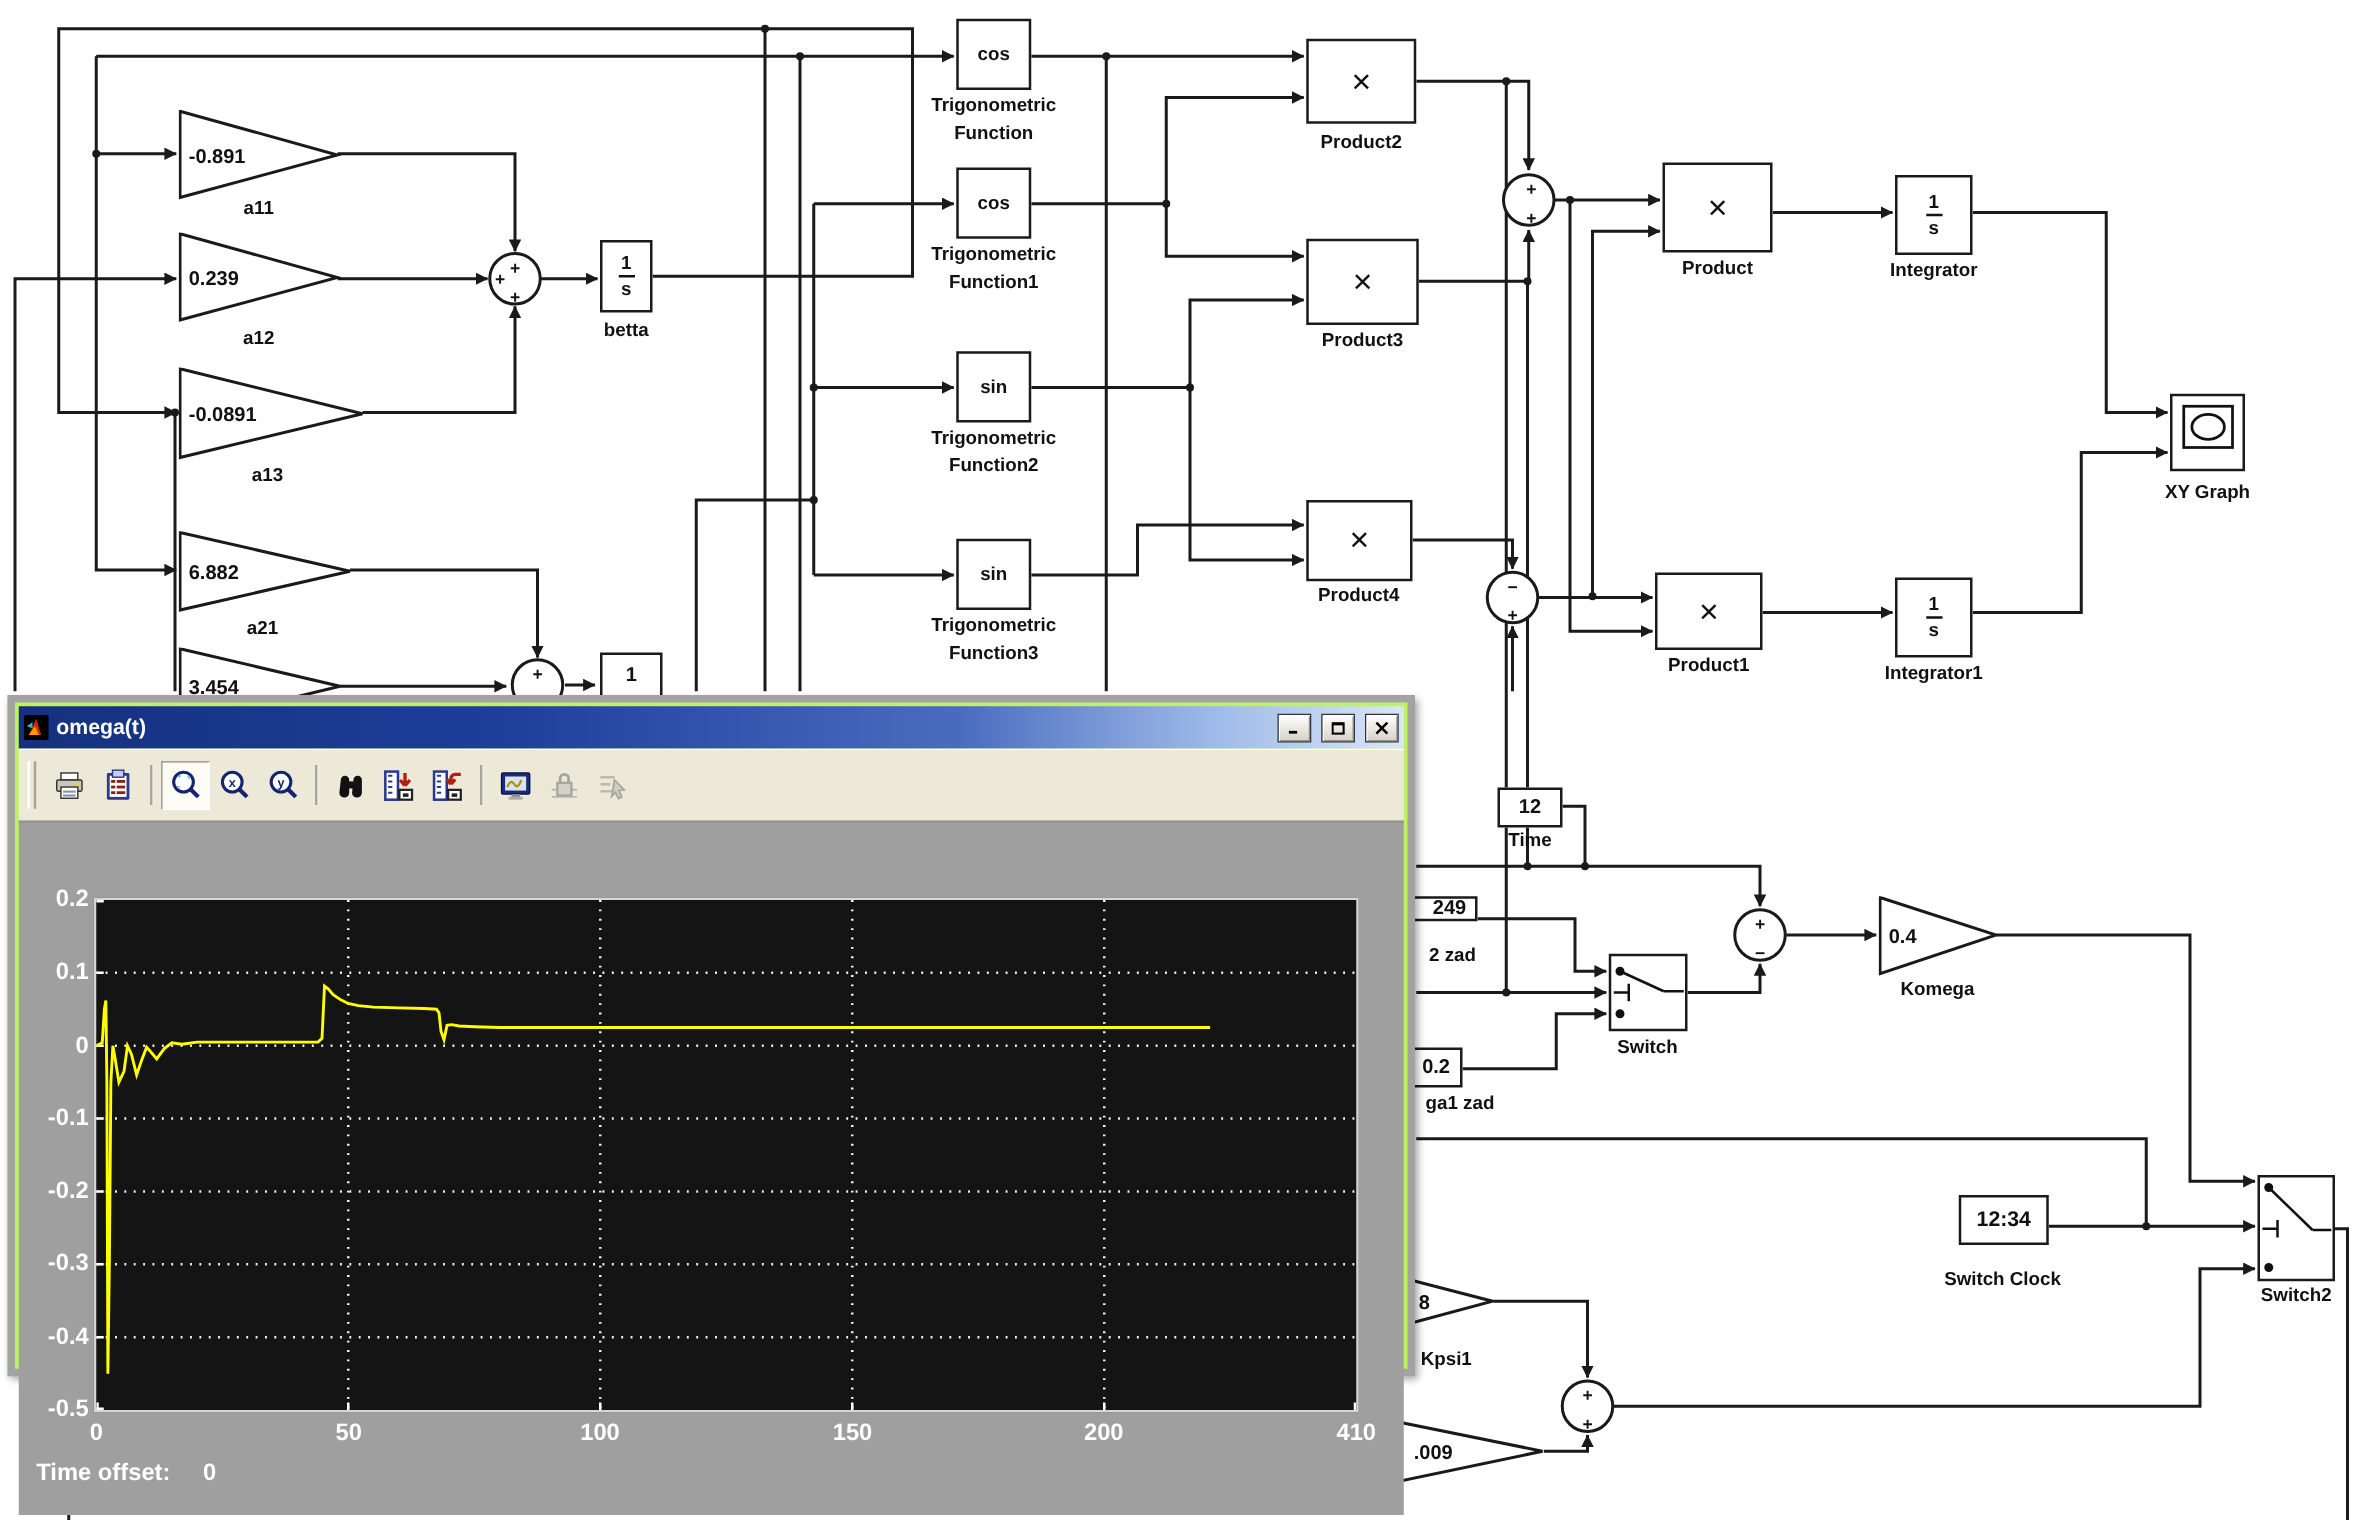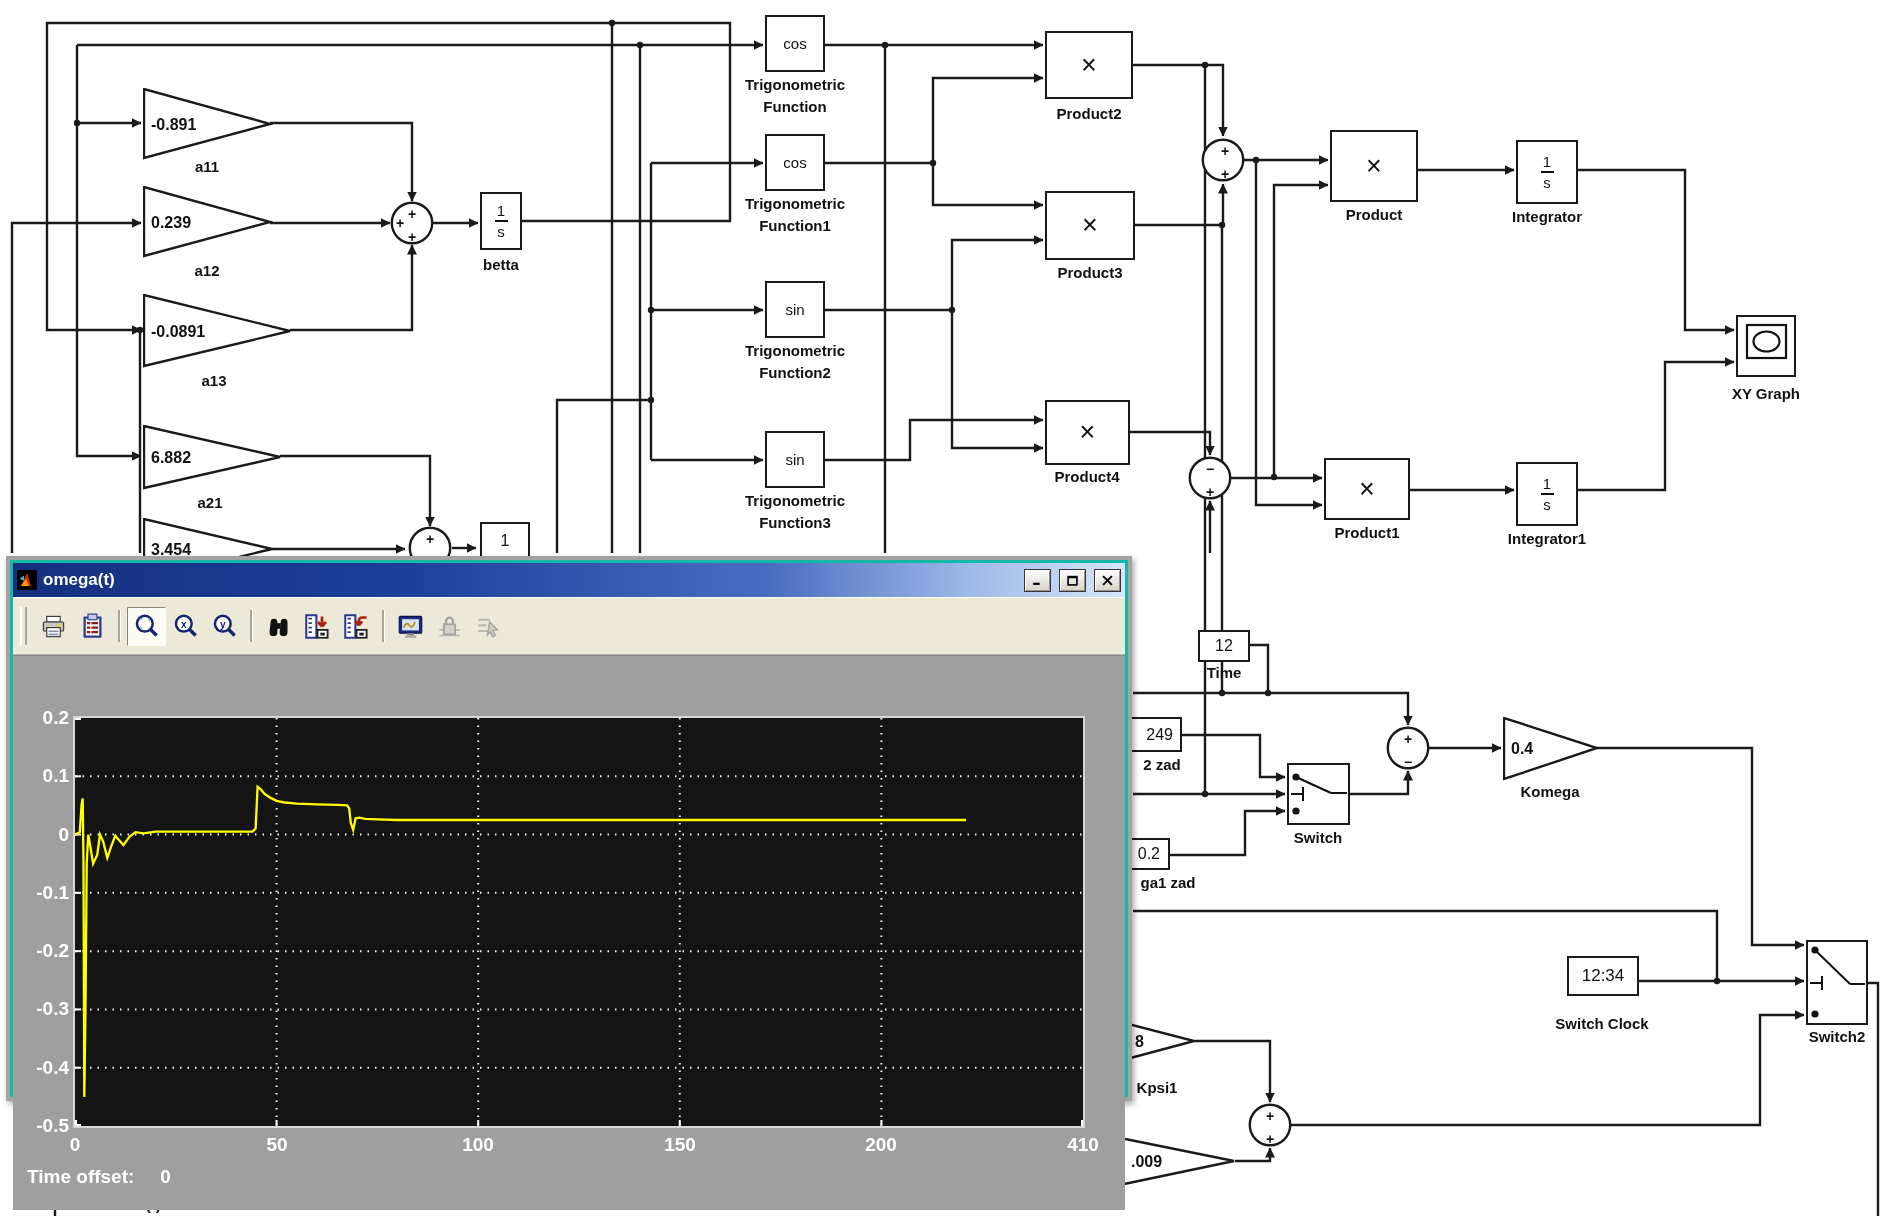--- a/index.html
+++ b/index.html
@@ -1,35 +1,35 @@
 <!DOCTYPE html>
 <html><head>
 <meta charset="utf-8">
 <style>
   html,body{margin:0;padding:0}
   body{width:1890px;height:1216px;position:relative;background:#fff;overflow:hidden;
        font-family:"Liberation Sans",sans-serif}
   
   #wires{position:absolute;left:0;top:0;z-index:1}
   .blk{position:absolute;background:#fff;border:2.4px solid #1a1a1a;box-sizing:border-box;
-       display:flex;align-items:center;justify-content:center;font-weight:normal;color:#111;z-index:2}
+       display:flex;align-items:center;justify-content:center;font-weight:bold;color:#111;z-index:2}
   .trigblk{font-size:15px}
   .prodblk{font-size:27px;font-weight:normal}
   .constblk{font-size:16px}
   .clockblk{font-size:17px}
   .integ{flex-direction:column;font-size:15px;line-height:1.05}
   .integ .bar{width:13px;height:2.4px;background:#111;margin:1.5px 0}
   .gain,.sum,.swsvg{position:absolute;z-index:2}
   .gain text{font:bold 16px "Liberation Sans",sans-serif;fill:#111}
   .sum text{font:bold 14px "Liberation Sans",sans-serif;fill:#111}
   .lbl{position:absolute;font-weight:bold;font-size:15px;color:#111;white-space:nowrap;
        transform:translateX(-50%);z-index:2}
   
   #scope{position:absolute;left:6px;top:556px;width:1126px;height:545px;box-sizing:border-box;
-         background:#14b8a6;border:4px solid #a3a3a3;padding:3px;z-index:10;
+         background:#bef264;border:6px solid #a3a3a3;padding:3px;z-index:10;
          box-shadow:2px 3px 6px rgba(0,0,0,.35)}
   #titlebar{height:34px;display:flex;align-items:center;gap:6px;padding:0 4px;
             background:linear-gradient(90deg,#15307e 0%,#1d3f9a 35%,#4a6cc0 68%,#9db9e8 86%,#d9e6f8 100%)}
   #titlebar .ttl{color:#fff;font-size:17px;font-weight:bold;flex:1}
   .win-btn{width:25px;height:21px;background:linear-gradient(#ffffff,#d6d2c6);
            border:1px solid #35343a;box-shadow:inset 1px 1px 0 #fff,inset -1px -1px 0 #97938a;
            display:flex;align-items:center;justify-content:center;margin-left:2px}
   .win-btn svg{width:11px;height:11px}
   #toolbar{height:56px;display:flex;align-items:center;background:#ece9d8;padding-left:5px;
            border-top:1px solid #fff;border-bottom:1px solid #b9b6a8}
@@ -285,21 +285,21 @@
     <ellipse cx="27.5" cy="23.5" rx="13" ry="10" fill="none" stroke="#111" stroke-width="2.2"></ellipse>
   </svg>
 </div>
 <div class="lbl" style="left:1766px;top:385px">XY Graph</div>
 
 <div class="blk constblk" style="left:1198px;top:630px;width:52px;height:32px">
   <span>12</span>
   </div>
 <div class="lbl" style="left:1224px;top:664px">Time</div>
 
-<div class="blk constblk" style="left:1108px;top:717px;width:74px;height:35px;justify-content:flex-end;padding-right:7px">
+<div class="blk constblk" style="left:1108px;top:717px;width:74px;height:20px;justify-content:flex-end;padding-right:7px">
   <span>249</span>
   </div>
 <div class="lbl" style="left:1162px;top:756px">2 zad</div>
 
 <div class="blk constblk" style="left:1105px;top:838px;width:65px;height:32px;justify-content:flex-end;padding-right:8px">
   <span>0.2</span>
   </div>
 <div class="lbl" style="left:1168px;top:874px">ga1 zad</div>
 
 <div class="blk clockblk" style="left:1567px;top:956px;width:72px;height:40px">

